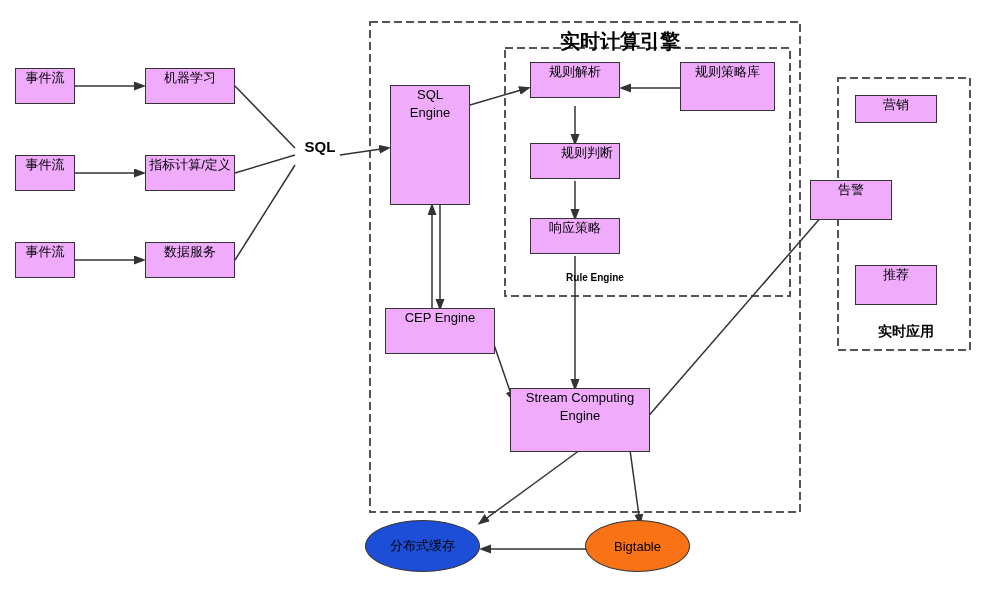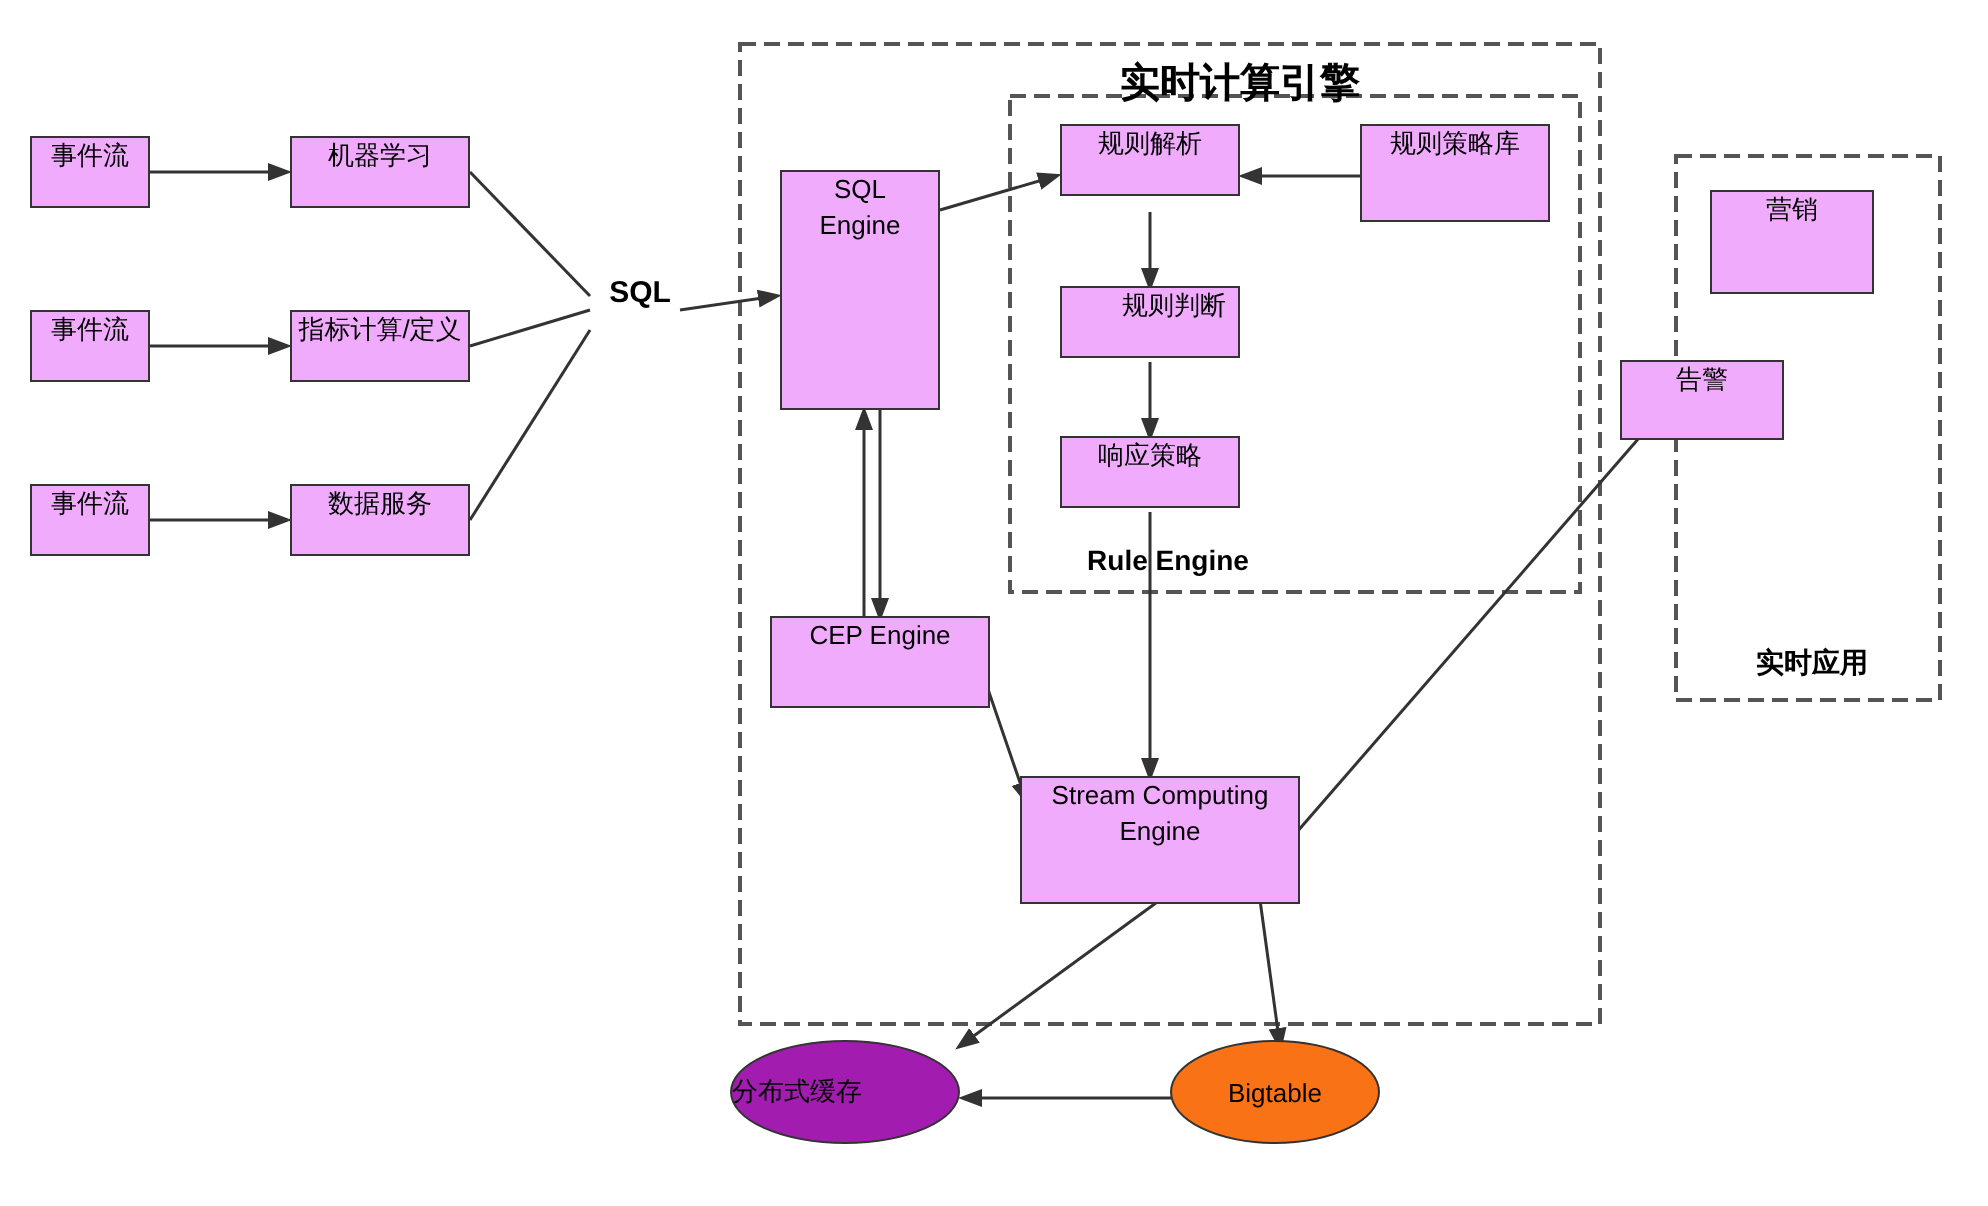--- a/index.html
+++ b/index.html
@@ -137,45 +137,48 @@
   <div class="box" style="left:530px;top:143px;width:90px;height:36px;padding-left:24px;">
     <span>规则判断</span>
   </div>
   <div class="box" style="left:530px;top:218px;width:90px;height:36px;">
     <span>响应策略</span>
   </div>
   <div class="box" style="left:680px;top:62px;width:95px;height:49px;">
     <span>规则策略库</span>
   </div>
 
-  <div class="label-bold" style="left:519px;top:272px;width:130px;font-size:14px;">
+  <div class="label-bold" style="left:530px;top:272px;width:130px;font-size:10px;">
     <span>Rule Engine</span>
   </div>
 
   <div class="box" style="left:385px;top:308px;width:110px;height:46px;">
     <span>CEP Engine</span>
   </div>
 
   <div class="box" style="left:510px;top:388px;width:140px;height:64px;">
     <span style="white-space:pre-line;">Stream Computing
 Engine</span>
   </div>
 
-  <div style="position:absolute;left:365px;top:520px;width:115px;height:52px;border:1.5px solid #333;background:#a21caf;border-radius:50%;display:flex;align-items:center;">
+  <div style="position:absolute;left:365px;top:520px;width:115px;height:52px;border:1.5px solid #333;background:#1d4ed8;border-radius:50%;display:flex;align-items:center;justify-content:center;">
     <span>分布式缓存</span>
   </div>
 
   <div style="position:absolute;left:585px;top:520px;width:105px;height:52px;border:1.5px solid #333;background:#f97316;border-radius:50%;display:flex;align-items:center;justify-content:center;">
     <span>Bigtable</span>
   </div>
 
-  <div class="box" style="left:855px;top:95px;width:82px;height:52px;">
+  <div class="box" style="left:855px;top:95px;width:82px;height:28px;">
     <span>营销</span>
   </div>
   <div class="box" style="left:810px;top:180px;width:82px;height:40px;">
     <span>告警</span>
+  </div>
+  <div class="box" style="left:855px;top:265px;width:82px;height:40px;">
+    <span>推荐</span>
   </div>
 
   <div class="label-bold" style="left:856px;top:323px;width:100px;font-size:14px;text-align:center;">
     <span>实时应用</span>
   </div>
 
 </div>
 
 </body></html>

